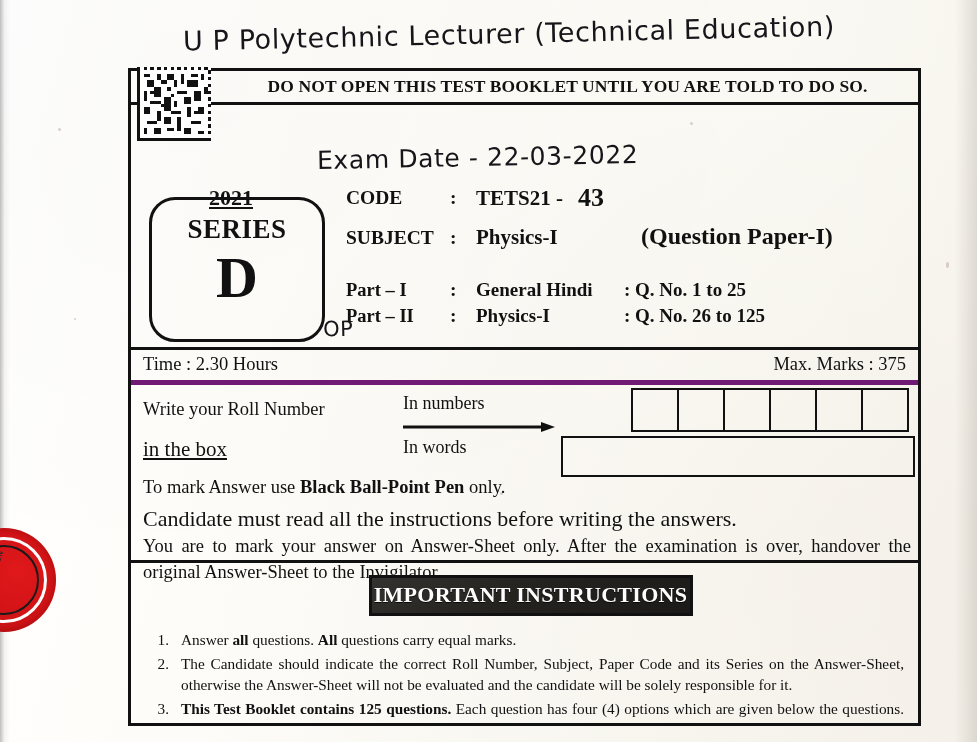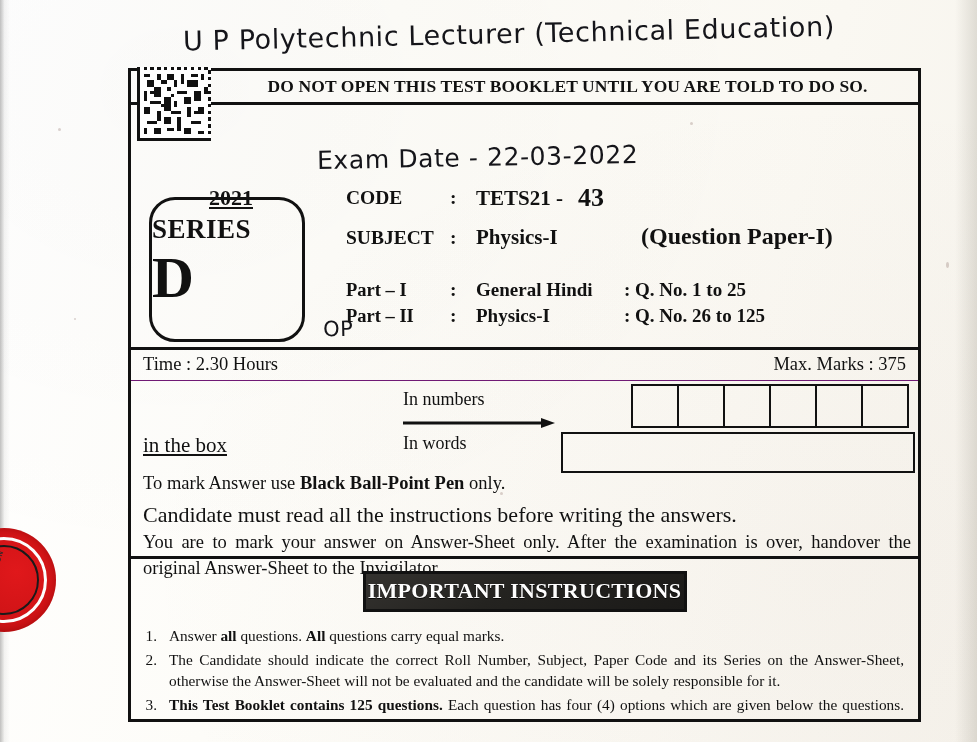--- a/index.html
+++ b/index.html
@@ -141,26 +141,26 @@
     left: 78px;
     top: 80px;
     font-size: 22px;
     font-weight: bold;
     text-decoration: underline;
   }
   #series-box {
     position: absolute;
     left: 18px;
     top: 92px;
-    width: 156px;
+    width: 176px;
     height: 145px;
     border: 3px solid #111;
     border-radius: 26px;
     box-sizing: border-box;
-    text-align: left;
+    text-align: center;
   }
   #series-label {
     margin-top: 14px;
     font-size: 27px;
     font-weight: bold;
     letter-spacing: 0.5px;
   }
   #series-letter {
     margin-top: 4px;
     font-size: 58px;
@@ -207,21 +207,21 @@
     font-weight: bold;
     white-space: nowrap;
   }
   .part-val   { width: 148px; font-size: 19px; }
   .part-range { font-size: 19px; }
   #row-part1 .field-key, #row-part2 .field-key { font-size: 18.5px; }
 
   
   #time-row {
     border-top: 3px solid #111;
-    border-bottom: 1px solid #701a75;
+    border-bottom: 5px solid #701a75;
     display: flex;
     justify-content: space-between;
     padding: 4px 12px 5px 12px;
     font-size: 18.5px;
   }
 
   
   #roll-block {
     position: relative;
     height: 175px;
@@ -268,21 +268,21 @@
     top: 148px;
     width: 768px;
     font-size: 18.5px;
     text-align: justify;
     line-height: 1.42;
   }
 
   
   #instructions {
     position: relative;
-    padding: 10px 0 0 0;
+    padding: 10px 0 0 12px;
     height: 150px;
     overflow: hidden;
     border-radius: 10px;
   }
   #banner {
     width: 324px;
     margin: 2px auto 0 auto;
     background: linear-gradient(150deg, #34322f 0%, #242320 45%, #1b1a18 100%);
     border: 3px solid #111;
     text-align: center;
@@ -450,20 +450,21 @@
       <span class="part-range">: Q. No. 26 to 125</span>
     </div>
   </div>
 
   <div id="time-row">
     <span>Time : 2.30 Hours</span>
     <span>Max. Marks : 375</span>
   </div>
 
   <div id="roll-block">
+    <div id="roll-line1">Write your Roll Number</div>
     <div id="roll-line2">in the box</div>
 
     <div id="in-numbers">In numbers</div>
     <div id="in-words">In words</div>
 
     <svg id="arrow" viewBox="0 0 152 12">
       <line x1="0" y1="6" x2="142" y2="6" stroke="#111" stroke-width="3"></line>
       <polygon points="152,6 138,1 138,11" fill="#111"></polygon>
     </svg>
 

